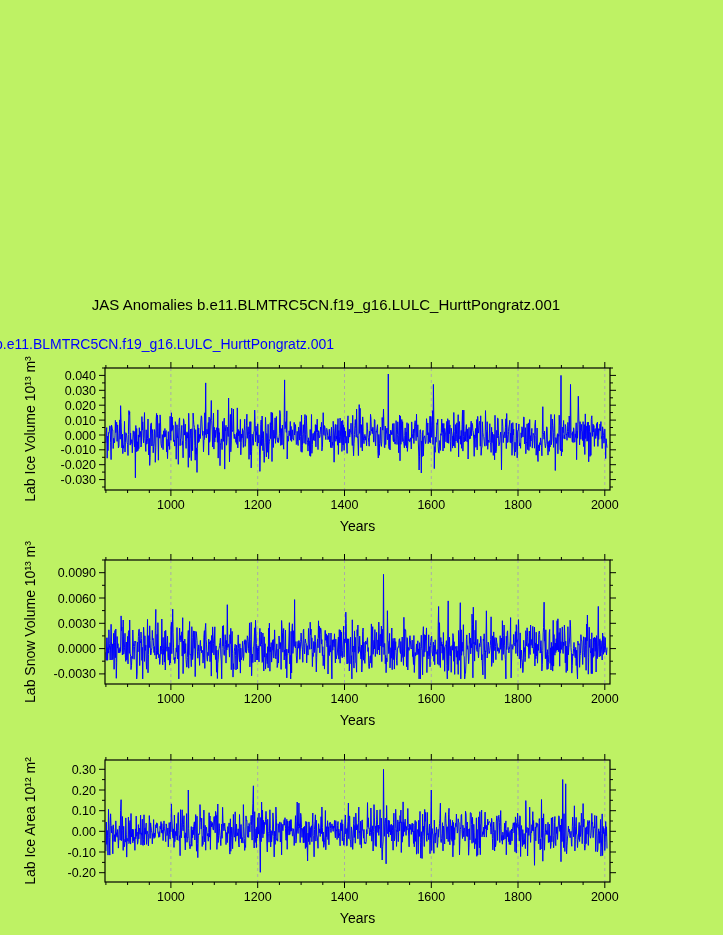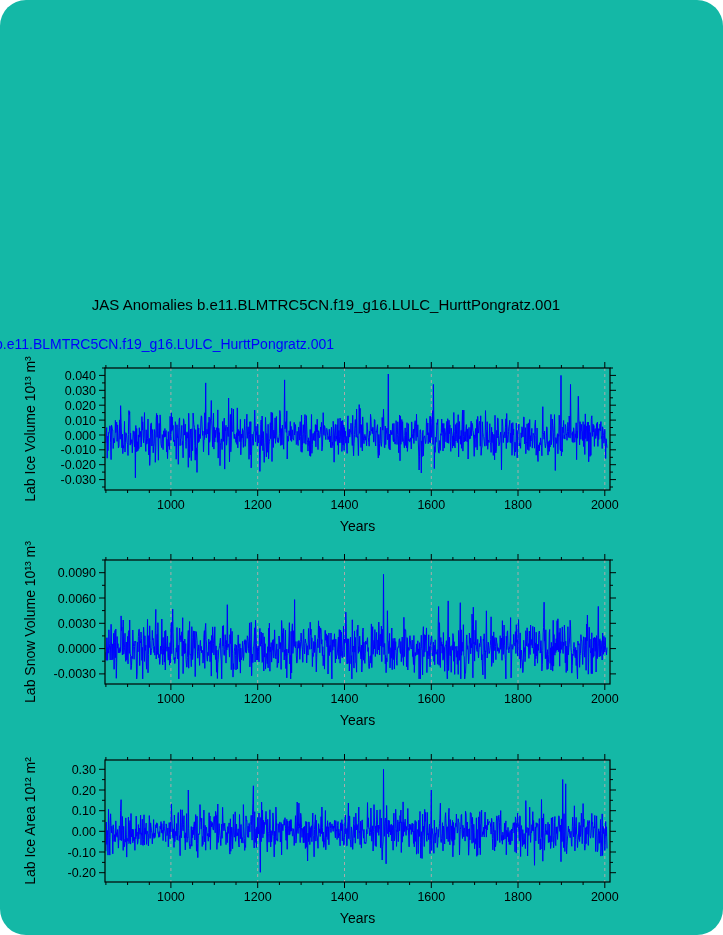--- a/index.html
+++ b/index.html
@@ -1,22 +1,21 @@
 <!DOCTYPE html>
 <html><head>
 <meta charset="utf-8">
 <style>
   html,body{margin:0;padding:0;background:#ffffff;}
   .page{
     position:relative;
     width:723px;height:935px;
-    background:#14b8a6;
+    background:#bef264;
     overflow:hidden;
     font-family:"Liberation Sans", sans-serif;
-    border-radius:26px;
   }
   .chart-title{
     position:absolute;
     top:296px;left:0;width:652px;
     text-align:center;
     font-size:15px;
     color:#000000;
     white-space:nowrap;
   }
   .legend-label{

